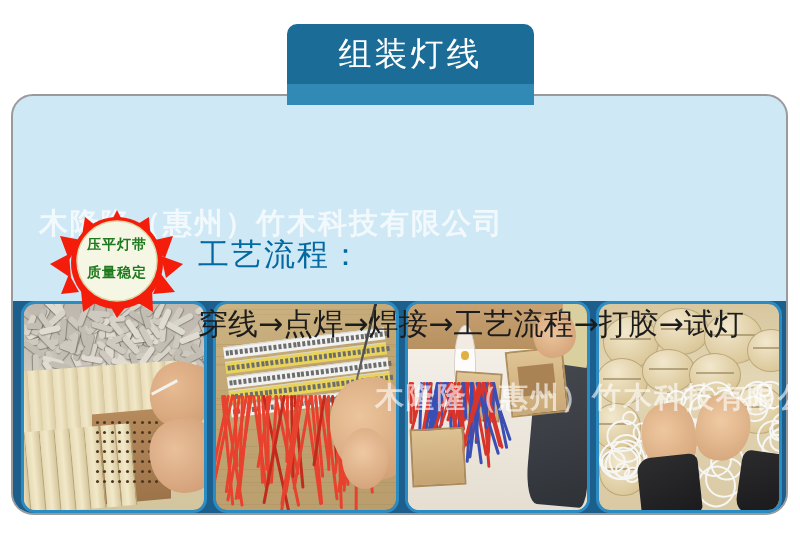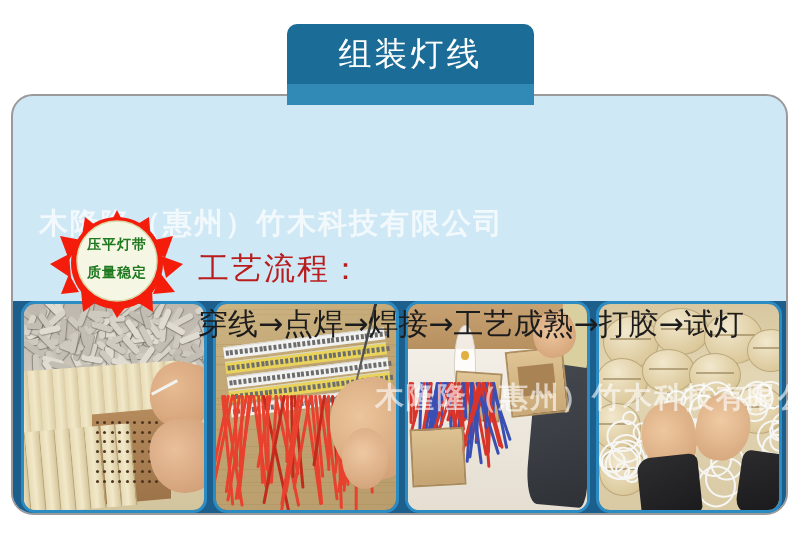--- a/index.html
+++ b/index.html
@@ -118,23 +118,23 @@
     font-weight: bold;
     line-height: 28px;
     letter-spacing: 1px;
   }
   .badge-text div { white-space: nowrap; }
 
   
   .process-head {
     position: absolute;
     left: 185px;
-    top: 152px;
+    top: 138px;
     font-size: 31px;
-    color: #b91c1c;
+    color: #0369a1;
     letter-spacing: 2px;
     z-index: 3;
   }
   .process-flow {
     position: absolute;
     left: 185px;
     top: 208px;
     font-size: 30px;
     color: #1c1c1c;
     letter-spacing: 0px;
@@ -410,21 +410,21 @@
         </g>
       </svg>
       <div class="badge-text">
         <div>压平灯带</div>
         <div>质量稳定</div>
       </div>
     </div>
 
     <div class="process-head">工艺流程：</div>
 
-    <div class="process-flow">穿线→点焊→焊接→工艺成熟→打胶→试灯</div>
+    <div class="process-flow">穿线→点焊→焊接→工艺流程→打胶→试灯</div>
 
     <div class="photo-strip">
       <div class="photo-edge"></div>
 
       <div class="photo-cell">
         <div class="ph">
           <div class="p1-bg"></div>
           <div class="p1-pile" id="p1pile">
               <i style="left: 47.0032%; top: 56.079%; transform: rotate(-69.2145deg); background: rgb(207, 202, 191);"></i>
               <i style="left: 42.0938%; top: 50.6383%; transform: rotate(-75.8596deg); background: rgb(224, 220, 210);"></i>

